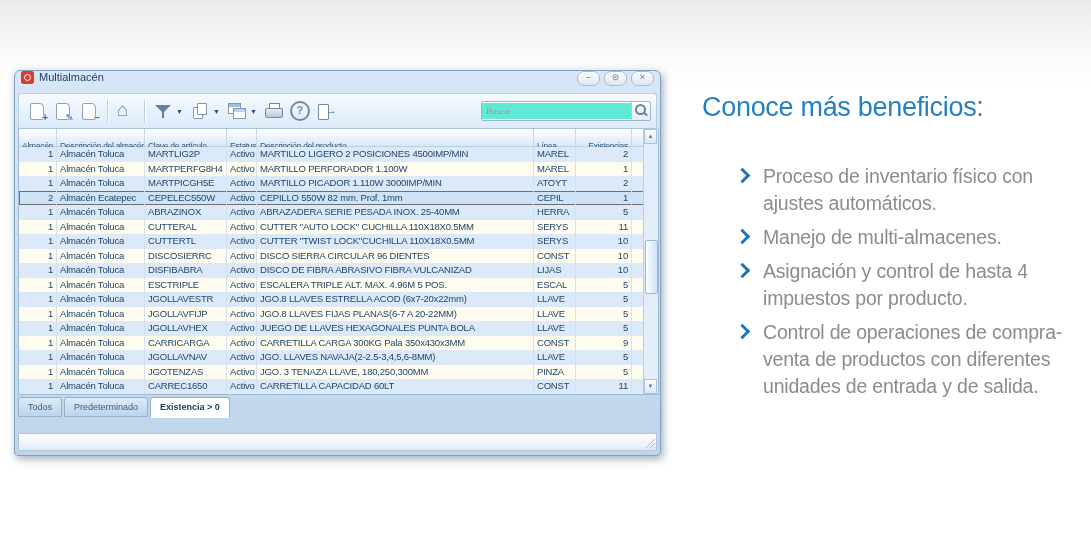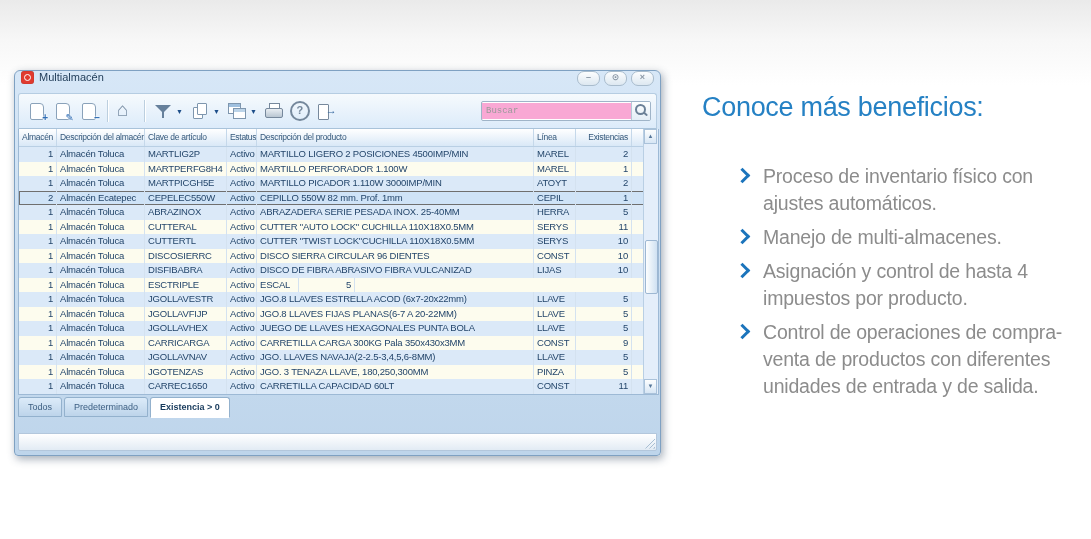--- a/index.html
+++ b/index.html
@@ -61,34 +61,34 @@
   .g-help::before{content:"?";position:absolute;left:0;right:0;top:1px;text-align:center;
     font-size:11px;font-weight:bold;color:#75889c;}
   .g-door{width:18px;height:16px;}
   .g-door::before{content:"";position:absolute;left:1px;top:1px;width:9px;height:14px;background:#fff;
     border:1px solid #76889c;border-radius:1px;}
   .g-door::after{content:"→";position:absolute;right:-2px;top:1px;font-size:11px;font-weight:bold;color:#31649c;}
 
   .searchwrap{margin-left:auto;display:flex;align-items:center;height:18px;width:168px;
     border:1px solid #9fb4c8;border-radius:2px;background:#fff;overflow:hidden;}
   .searchinput{flex:1 1 auto;border:0;outline:none;height:16px;font-size:9px;color:#555;
-    padding:0 4px;font-family:Liberation Mono, monospace;background:#f9a8d4;}
+    padding:0 4px;font-family:Liberation Serif, serif;background:#5eead4;}
   .searchinput::placeholder{color:#9a9a9a;}
   .searchbtn{flex:0 0 18px;height:18px;border-left:1px solid #b7c8d8;
     background:linear-gradient(#fdfefe,#e3edf6);display:flex;align-items:center;justify-content:center;}
   .g-mag{width:7px;height:7px;border:2px solid #6b8097;border-radius:50%;position:relative;margin:-3px 2px 0 0;}
   .g-mag::after{content:"";position:absolute;width:5px;height:2px;background:#6b8097;
     transform:rotate(40deg);right:-4px;bottom:-2px;border-radius:1px;}
 
   
   .grid{position:relative;margin:0 3px;width:641px;background:#fff;border:1px solid #9db9d5;
     border-top:0;box-sizing:border-box;}
   .thead{display:flex;height:17px;background:linear-gradient(#ffffff,#d9e8f7);
     border-bottom:1px solid #b9cfe4;}
-  .hcell{font-size:8.5px;letter-spacing:-.3px;color:#33577a;line-height:17px;padding:0 3px;
+  .hcell{font-size:8.5px;letter-spacing:-.3px;color:#33577a;line-height:17px;padding:9px 3px;
     border-right:1px solid #c5d8ea;box-sizing:border-box;overflow:hidden;white-space:nowrap;}
   .trow{display:flex;height:14.5px;}
   .tcell{font-size:9.5px;letter-spacing:-.2px;color:#24466b;line-height:14.5px;padding:0 3px;
     border-right:1px solid #d4e2f0;box-sizing:border-box;overflow:hidden;white-space:nowrap;}
   .c0{width:38px;text-align:right;}
   .c1{width:88px;}
   .c2{width:82px;}
   .c3{width:30px;}
   .c4{width:277px;}
   .c5{width:42px;}
@@ -285,20 +285,21 @@
             <div class="tcell c3">Activo</div>
             <div class="tcell c4">DISCO DE FIBRA ABRASIVO FIBRA VULCANIZAD</div>
             <div class="tcell c5">LIJAS</div>
             <div class="tcell c6">10</div>
           </div>
           <div class="trow row-cream">
             <div class="tcell c0">1</div>
             <div class="tcell c1">Almacén Toluca</div>
             <div class="tcell c2">ESCTRIPLE</div>
             <div class="tcell c3">Activo</div>
+            <div class="tcell c4">ESCALERA TRIPLE ALT. MAX. 4.96M 5 POS.</div>
             <div class="tcell c5">ESCAL</div>
             <div class="tcell c6">5</div>
           </div>
           <div class="trow row-blue">
             <div class="tcell c0">1</div>
             <div class="tcell c1">Almacén Toluca</div>
             <div class="tcell c2">JGOLLAVESTR</div>
             <div class="tcell c3">Activo</div>
             <div class="tcell c4">JGO.8 LLAVES ESTRELLA ACOD (6x7-20x22mm)</div>
             <div class="tcell c5">LLAVE</div>

